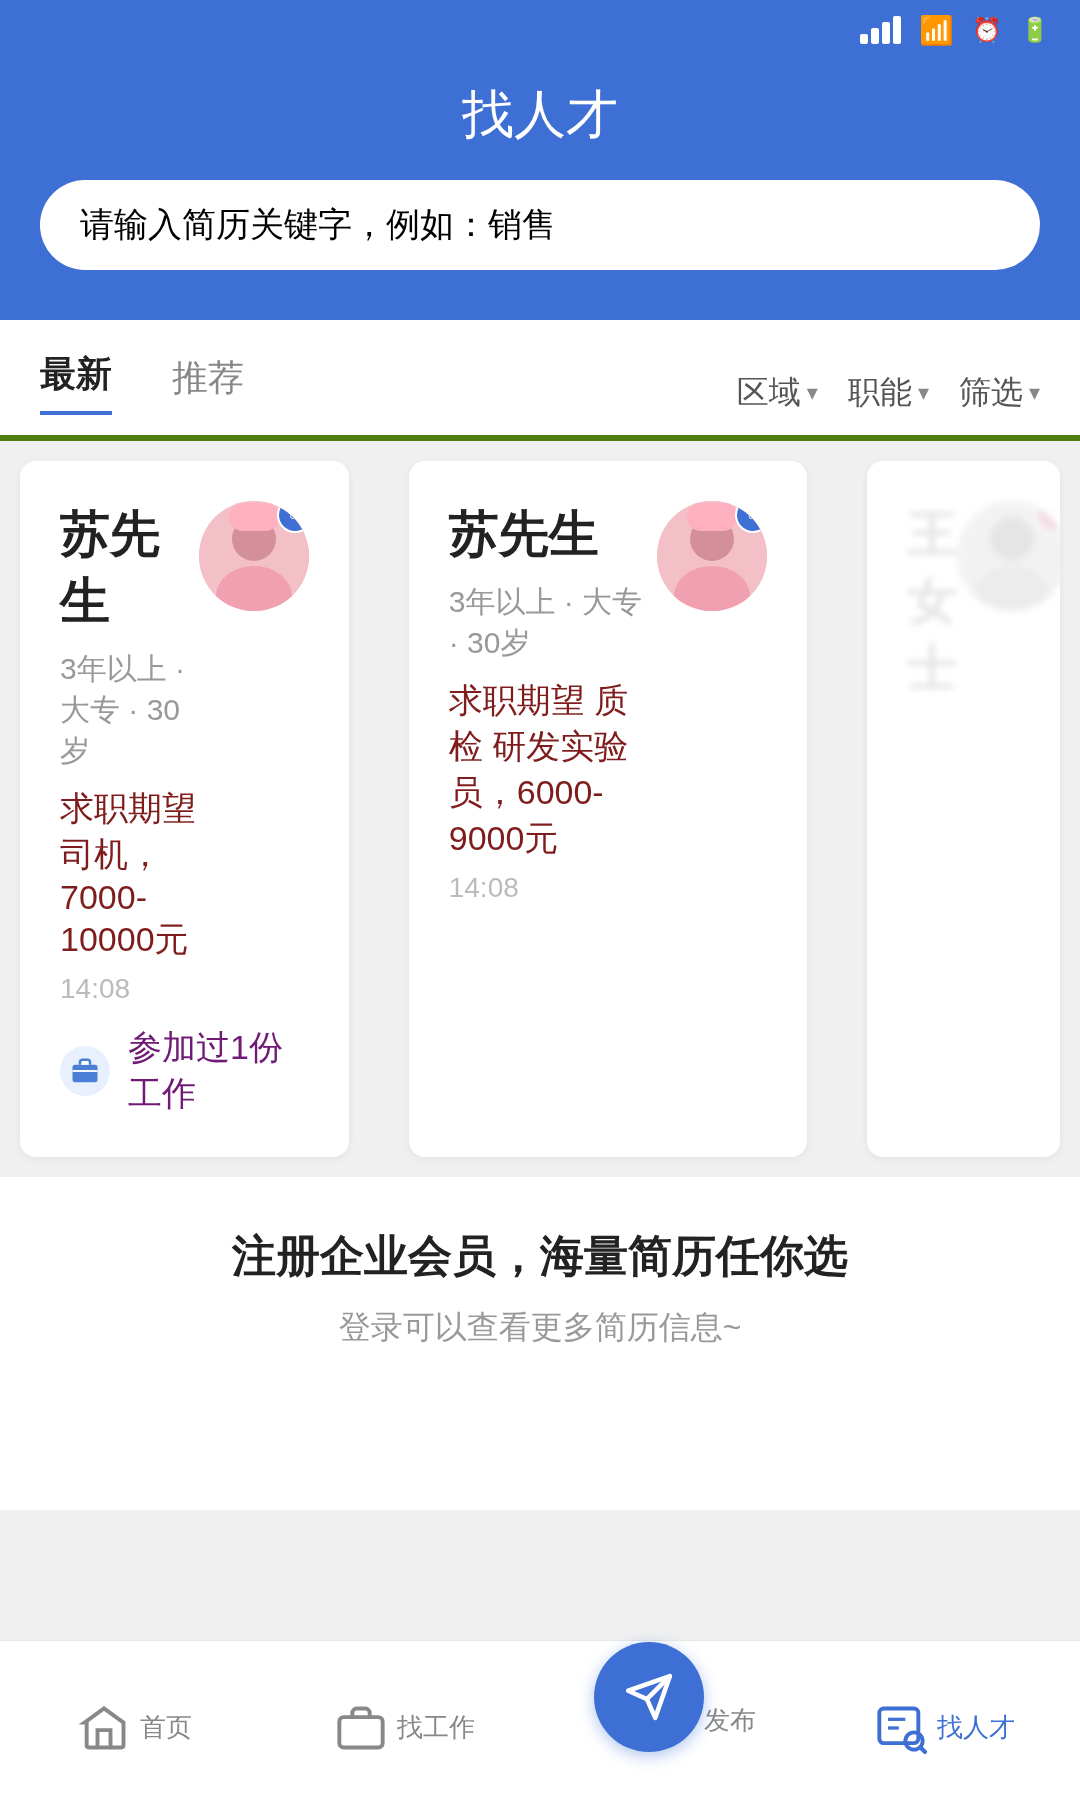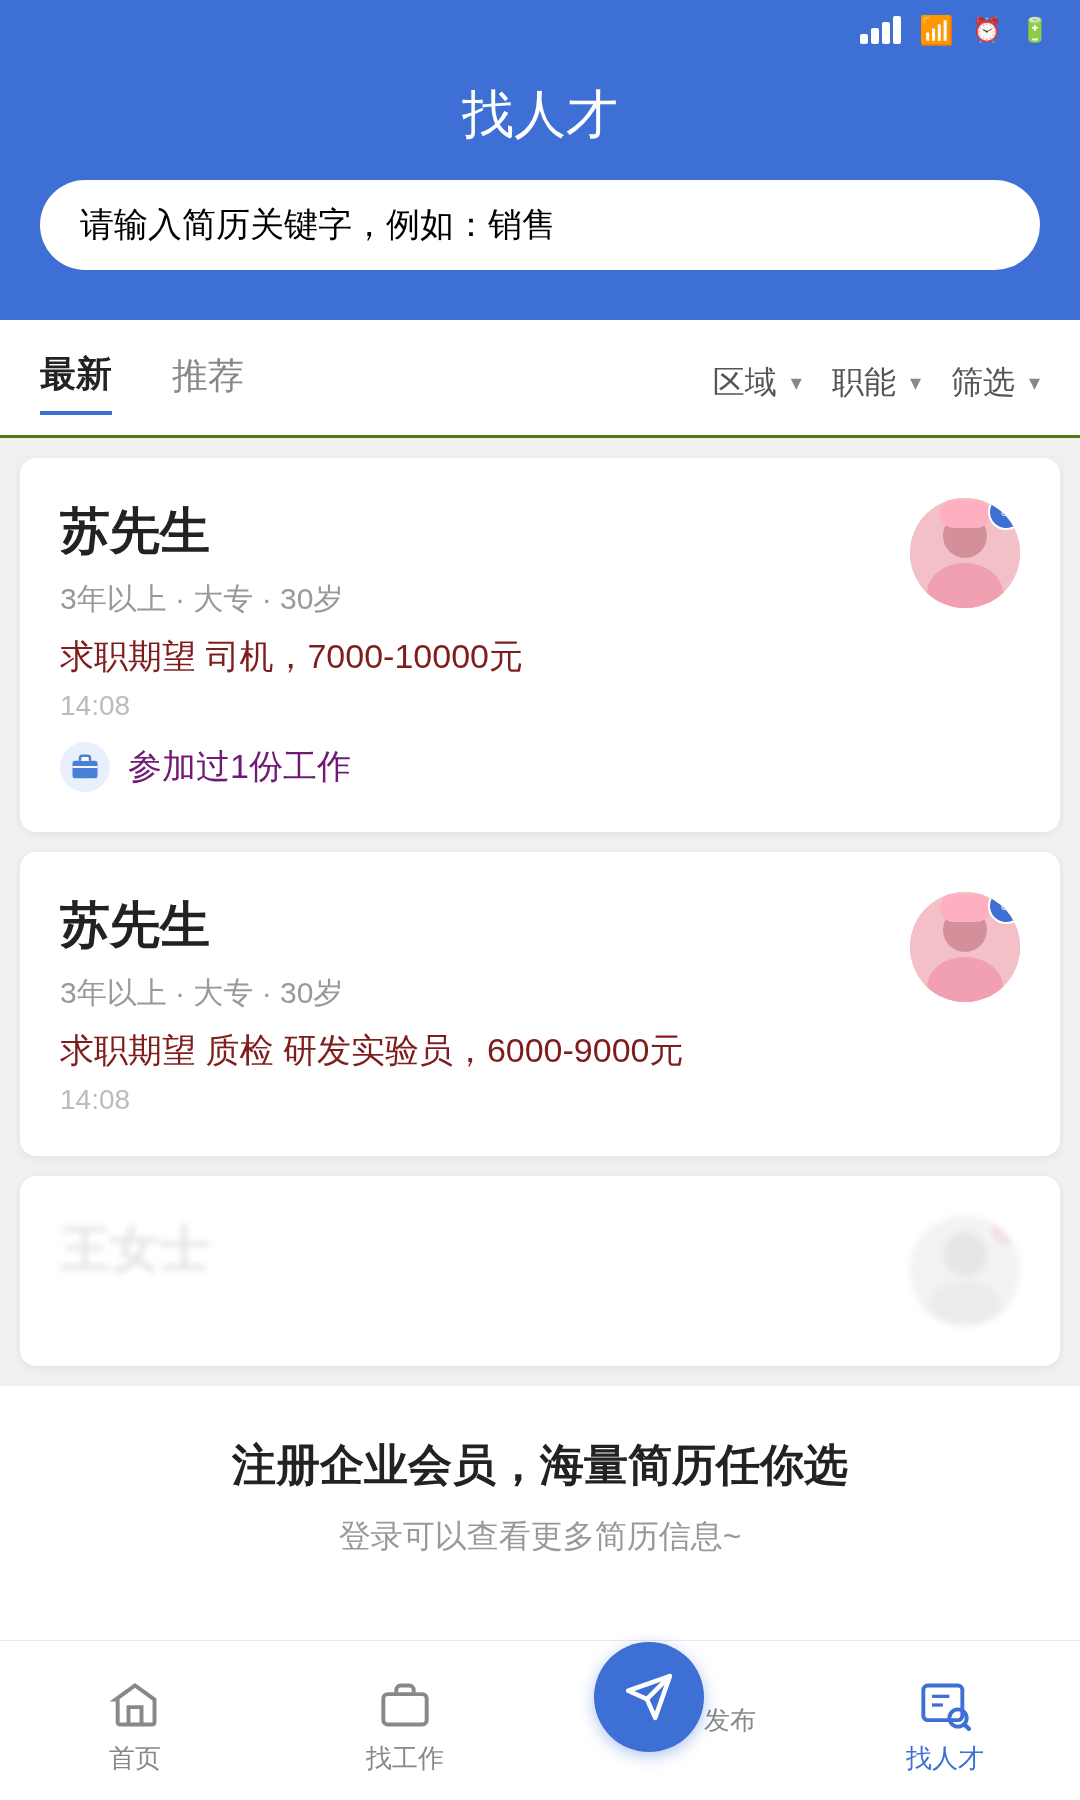--- a/index.html
+++ b/index.html
@@ -55,23 +55,23 @@
     }
     .search-placeholder {
       color: #000000;
       font-size: 34px;
     }
 
     
     .tab-row {
       background: white;
       display: flex;
-      align-items: center;
+      align-items: flex-end;
       padding: 30px 40px 20px;
-      border-bottom: 3px solid #4d7c0f;
+      border-bottom: 6px solid #4d7c0f;
     }
     .tab-item {
       font-size: 36px;
       color: #888;
       margin-right: 60px;
       padding-bottom: 12px;
       cursor: pointer;
     }
     .tab-item.active {
       color: #222;
@@ -82,34 +82,34 @@
       margin-left: auto;
       display: flex;
       align-items: center;
       gap: 30px;
     }
     .filter-btn {
       font-size: 32px;
       color: #555;
       display: flex;
       align-items: center;
-      gap: 14px;
+      gap: 6px;
       cursor: pointer;
     }
     .filter-btn .arrow {
       font-size: 22px;
       color: #888;
     }
 
     
     .main {
       background: #f0f0f0;
       padding: 20px 0;
       display: flex;
-      flex-direction: column;
+      flex-direction: row;
       gap: 20px;
     }
 
     
     .card {
       background: white;
       margin: 0 20px;
       border-radius: 16px;
       padding: 40px;
       box-shadow: 0 2px 8px rgba(0,0,0,0.06);
@@ -239,21 +239,20 @@
       width: 1080px;
       background: white;
       border-top: 1px solid #e8e8e8;
       display: flex;
       align-items: center;
       height: 160px;
     }
     .nav-item {
       flex: 1;
       display: flex;
-      flex-direction: column;
       align-items: center;
       justify-content: center;
       gap: 10px;
       cursor: pointer;
       padding-top: 14px;
     }
     .nav-label {
       font-size: 26px;
       color: #888;
     }

